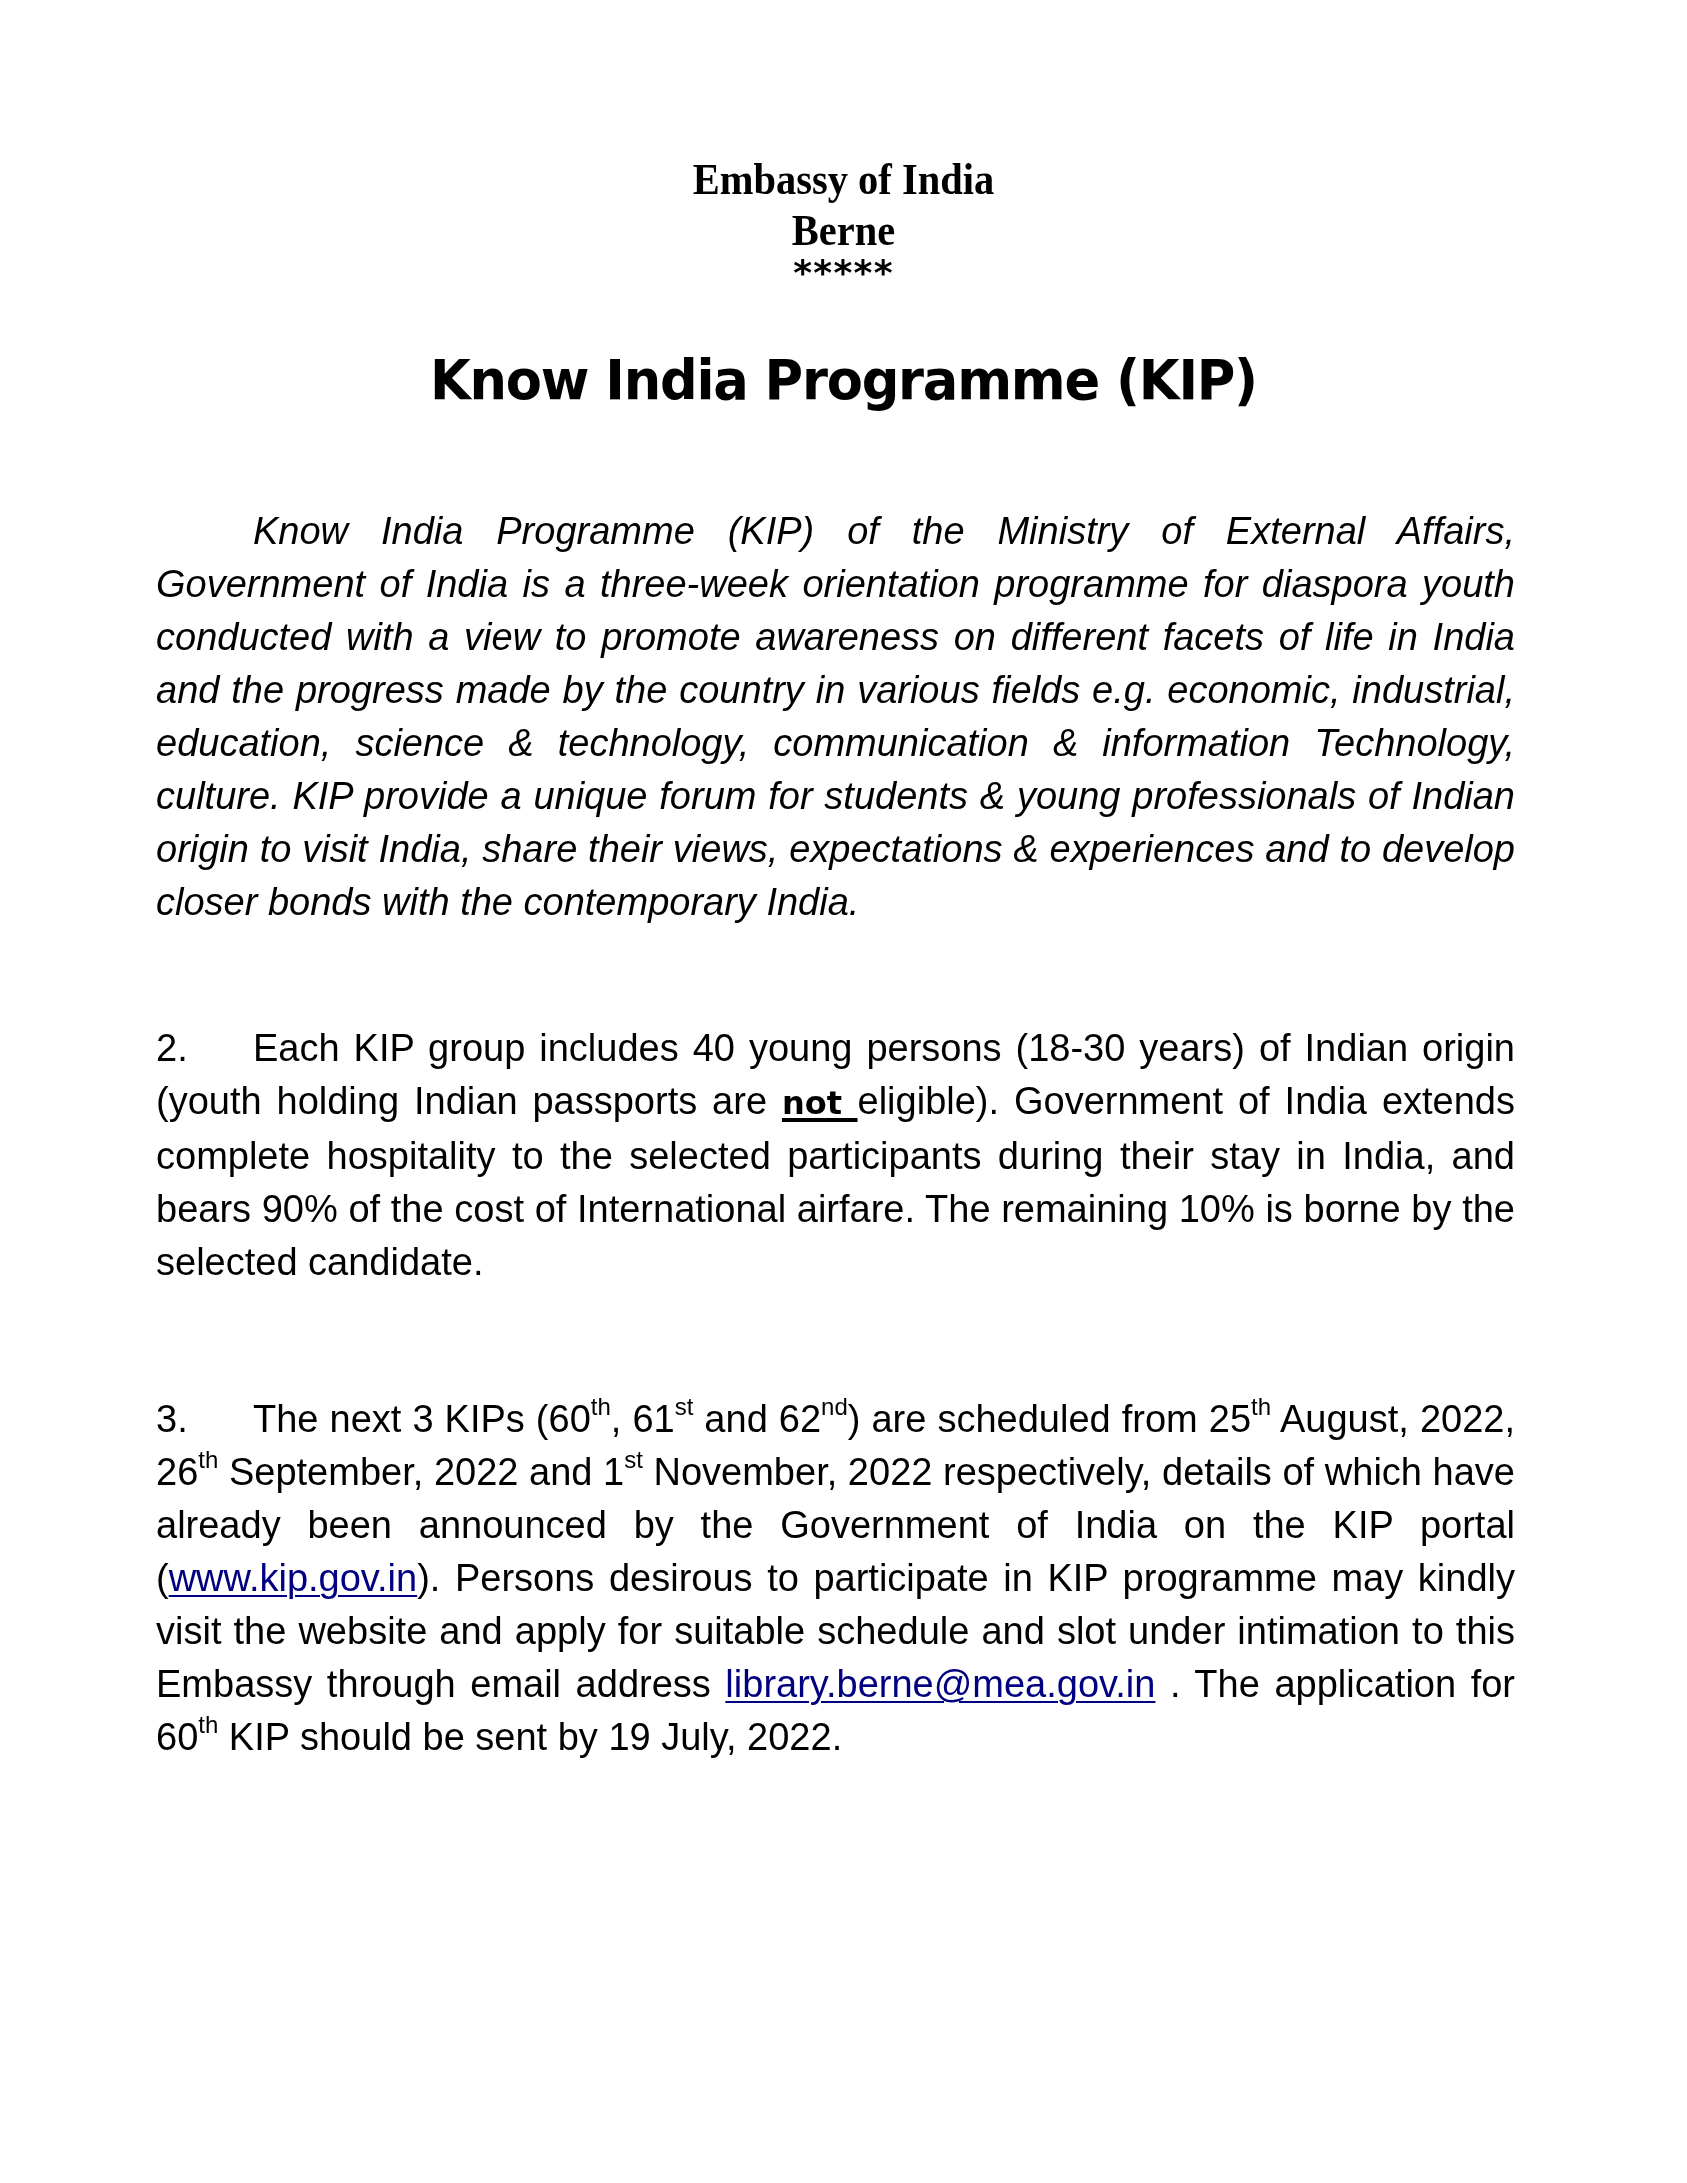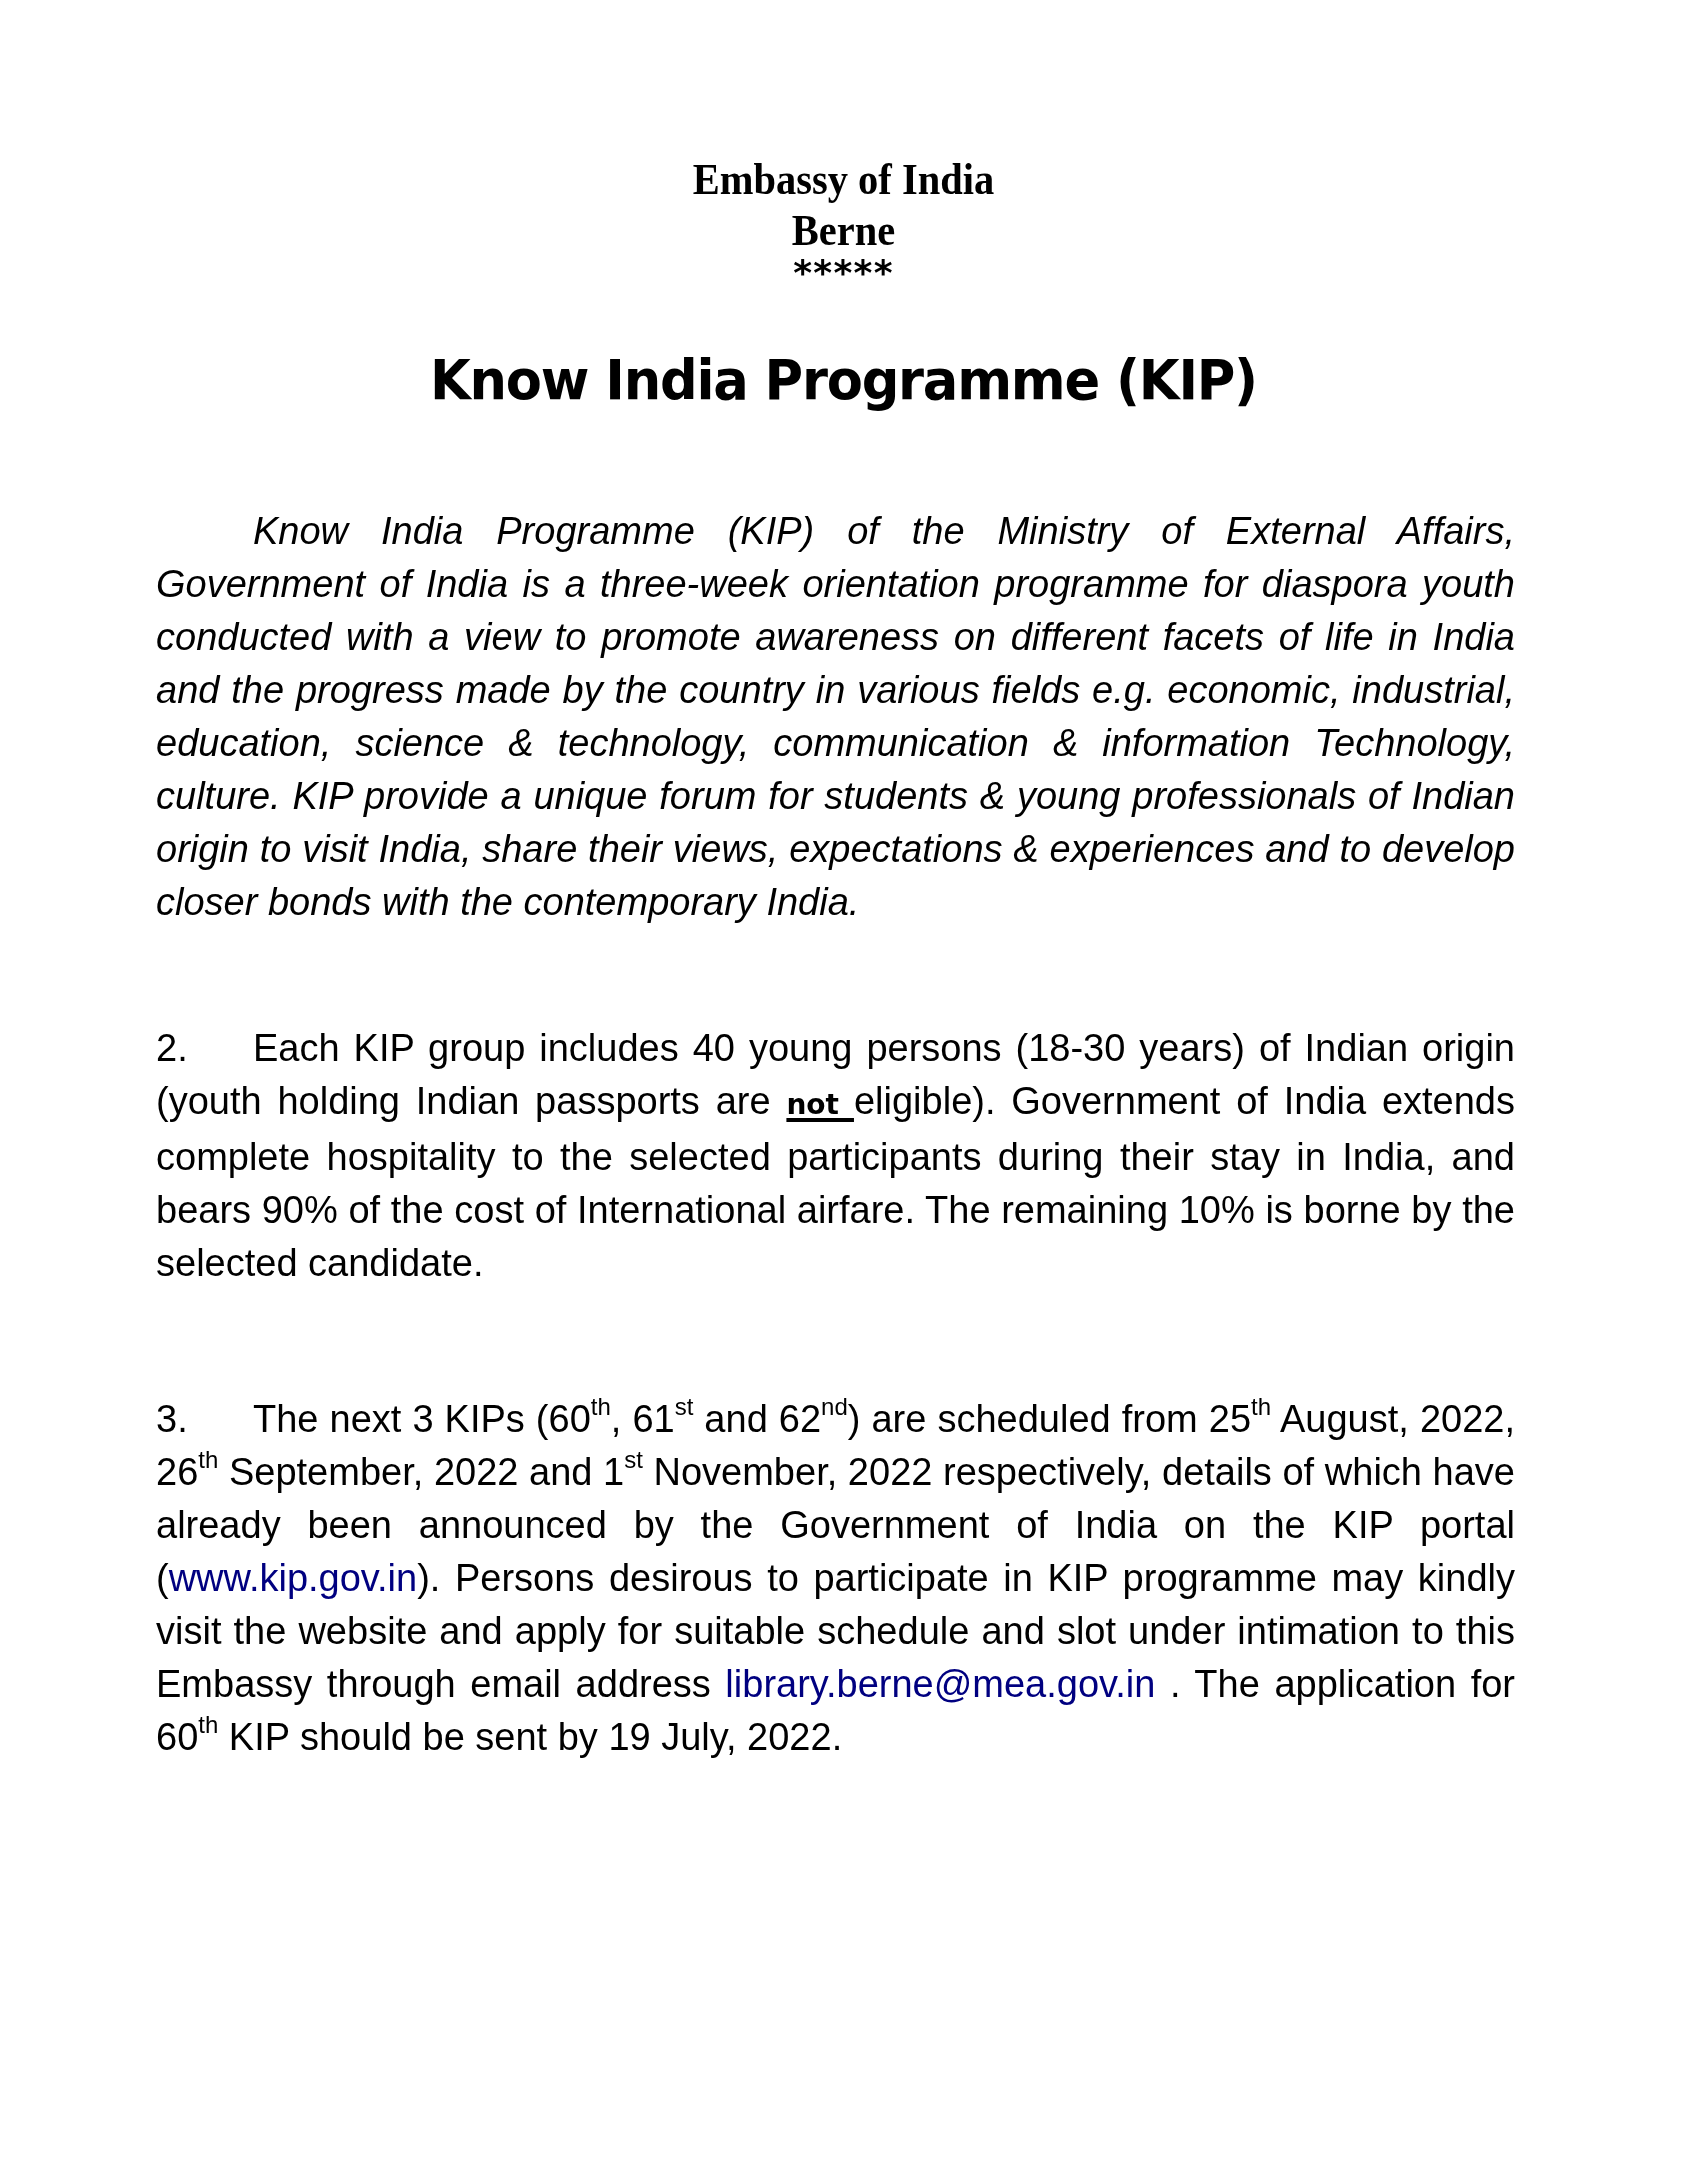--- a/index.html
+++ b/index.html
@@ -13,23 +13,23 @@
   .title { position: absolute; left: 0; top: 343px; width: 1687px; text-align: center;
            font-family: "DejaVu Sans", "Liberation Sans", sans-serif; font-weight: bold;
            font-size: 56px; line-height: 73px; letter-spacing: -1.3px; transform: scaleX(0.94); }
   .para { position: absolute; left: 156px; width: 1359px;
           font-family: "Liberation Sans", sans-serif; font-size: 38px; line-height: 53px;
           text-align: justify; text-align-last: left; }
   .p1 { top: 505px; text-indent: 97px; font-style: italic; }
   .p2 { top: 1022px; }
   .p3 { top: 1393px; }
   .num { display: inline-block; width: 97px; text-indent: 0; }
-  .not { font-family: "DejaVu Sans", sans-serif; font-weight: bold; text-decoration: underline; text-decoration-thickness: 4px; text-underline-offset: 4px; font-size: 28px; }
+  .not { font-family: "DejaVu Sans", sans-serif; font-weight: bold; text-decoration: underline; text-decoration-thickness: 4px; text-underline-offset: 4px; font-size: 32px; }
   sup { font-size: 24px; line-height: 0; vertical-align: 17px; }
-  a.lnk { color: #000080; text-decoration-thickness: 2px; text-underline-offset: 4px; }
+  a.lnk { color: #000080; text-decoration: underline; text-decoration-thickness: 2px; text-underline-offset: 4px; }
 </style>
 </head>
 <body>
 
 <div class="page">
 
   <div class="hdr hdr-embassy">Embassy of India</div>
   <div class="hdr hdr-city">Berne</div>
   <div class="hdr hdr-stars">*****</div>
 

